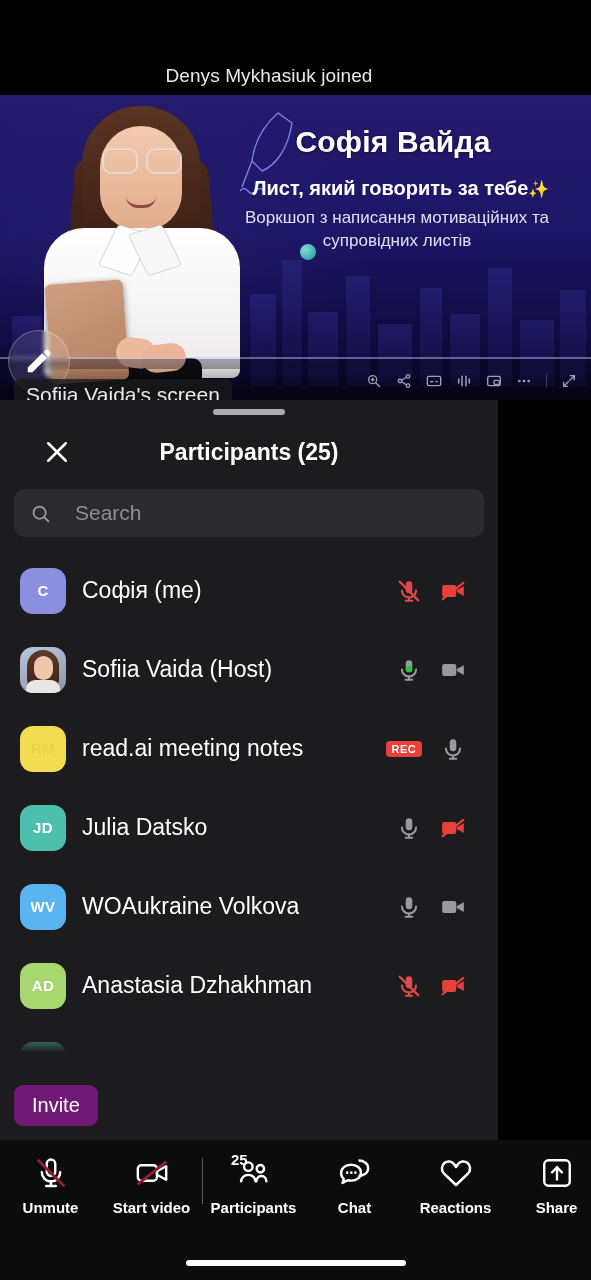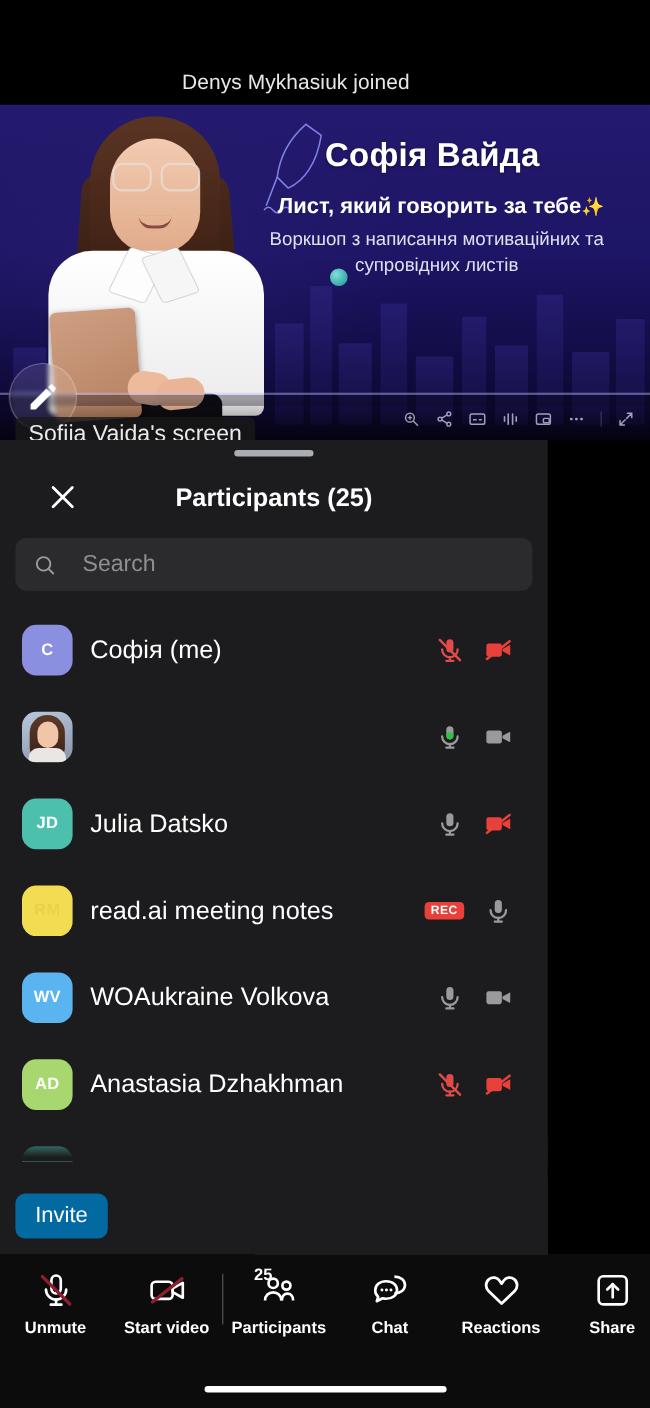--- a/index.html
+++ b/index.html
@@ -229,21 +229,21 @@
   }
 
   .list-fade {
     position:absolute; left:0; right:0; bottom:0; height:26px;
     background:linear-gradient(180deg,rgba(28,28,30,0),#1c1c1e 85%);
     pointer-events:none;
   }
 
   .invite-wrap { position:absolute; left:14px; bottom:14px; }
   .invite-btn {
-    background:#0369a1; color:#fff; font-size:20px;
+    background:#701a75; color:#fff; font-size:20px;
     padding:9px 18px; border-radius:9px; border:0;
     font-family:"Liberation Sans", sans-serif;
   }
 
   
   .toolbar {
     position:absolute; left:0; bottom:0; width:591px; height:140px;
     background:#0c0c0c; display:flex; align-items:flex-start;
     padding-top:16px; overflow:hidden;
   }
@@ -434,73 +434,74 @@
           </span>
         </div>
       </div>
 
       <div class="prow">
         <div class="avatar photo">
           <span class="ph-hair"></span>
             <span class="ph-face"></span>
             <span class="ph-body"></span>
         </div>
+        <div class="pname">Sofiia Vaida (Host)</div>
         <div class="pstatus">
           <span class="ic">
             <svg viewBox="0 0 24 24" fill="none" stroke="#9a9a9e" stroke-width="1.9" stroke-linecap="round">
               <rect x="9" y="3" width="6" height="11" rx="3" fill="#9a9a9e" stroke="none"></rect>
               <rect x="9" y="8" width="6" height="6" rx="3" fill="#27c840" stroke="none"></rect>
               <path d="M5.5 11.5a6.5 6.5 0 0 0 13 0"></path>
                 <path d="M12 18v3M9 21h6"></path>
             </svg>
           </span>
           <span class="ic">
             <svg viewBox="0 0 24 24" fill="#9a9a9e">
               <rect x="2" y="6.5" width="13" height="11" rx="2"></rect>
               <path d="M15.5 11 L22 7.5v9L15.5 13z"></path>
             </svg>
           </span>
         </div>
       </div>
 
       <div class="prow">
-        <div class="avatar" style="background:#4dc0ad">
-          <span>JD</span>
-        </div>
-        <div class="pname">Julia Datsko</div>
+        <div class="avatar" style="background:#f2dd52;color:#e8d24a">
+          <span>RM</span>
+        </div>
+        <div class="pname">read.ai meeting notes</div>
         <div class="pstatus">
+          <span class="rec-badge">REC</span>
           <span class="ic">
             <svg viewBox="0 0 24 24" fill="none" stroke="#9a9a9e" stroke-width="1.9" stroke-linecap="round">
               <rect x="9" y="3" width="6" height="11" rx="3" fill="#9a9a9e" stroke="none"></rect>
               <path d="M5.5 11.5a6.5 6.5 0 0 0 13 0"></path>
                 <path d="M12 18v3M9 21h6"></path>
             </svg>
           </span>
+        </div>
+      </div>
+
+      <div class="prow">
+        <div class="avatar" style="background:#4dc0ad">
+          <span>JD</span>
+        </div>
+        <div class="pname">Julia Datsko</div>
+        <div class="pstatus">
+          <span class="ic">
+            <svg viewBox="0 0 24 24" fill="none" stroke="#9a9a9e" stroke-width="1.9" stroke-linecap="round">
+              <rect x="9" y="3" width="6" height="11" rx="3" fill="#9a9a9e" stroke="none"></rect>
+              <path d="M5.5 11.5a6.5 6.5 0 0 0 13 0"></path>
+                <path d="M12 18v3M9 21h6"></path>
+            </svg>
+          </span>
           <span class="ic">
             <svg viewBox="0 0 24 24" fill="none" stroke="#e8403a" stroke-width="1.9" stroke-linecap="round">
               <rect x="2" y="6.5" width="13" height="11" rx="2" fill="#e8403a" stroke="none"></rect>
               <path d="M15.5 11 L22 7.5v9L15.5 13z" fill="#e8403a" stroke="none"></path>
               <path d="M2.5 19.5 L21.5 4.5" stroke="#e8403a" stroke-width="2.1"></path>
-            </svg>
-          </span>
-        </div>
-      </div>
-
-      <div class="prow">
-        <div class="avatar" style="background:#f2dd52;color:#e8d24a">
-          <span>RM</span>
-        </div>
-        <div class="pname">read.ai meeting notes</div>
-        <div class="pstatus">
-          <span class="rec-badge">REC</span>
-          <span class="ic">
-            <svg viewBox="0 0 24 24" fill="none" stroke="#9a9a9e" stroke-width="1.9" stroke-linecap="round">
-              <rect x="9" y="3" width="6" height="11" rx="3" fill="#9a9a9e" stroke="none"></rect>
-              <path d="M5.5 11.5a6.5 6.5 0 0 0 13 0"></path>
-                <path d="M12 18v3M9 21h6"></path>
             </svg>
           </span>
         </div>
       </div>
 
       <div class="prow">
         <div class="avatar" style="background:#5ab4f0">
           <span>WV</span>
         </div>
         <div class="pname">WOAukraine Volkova</div>

